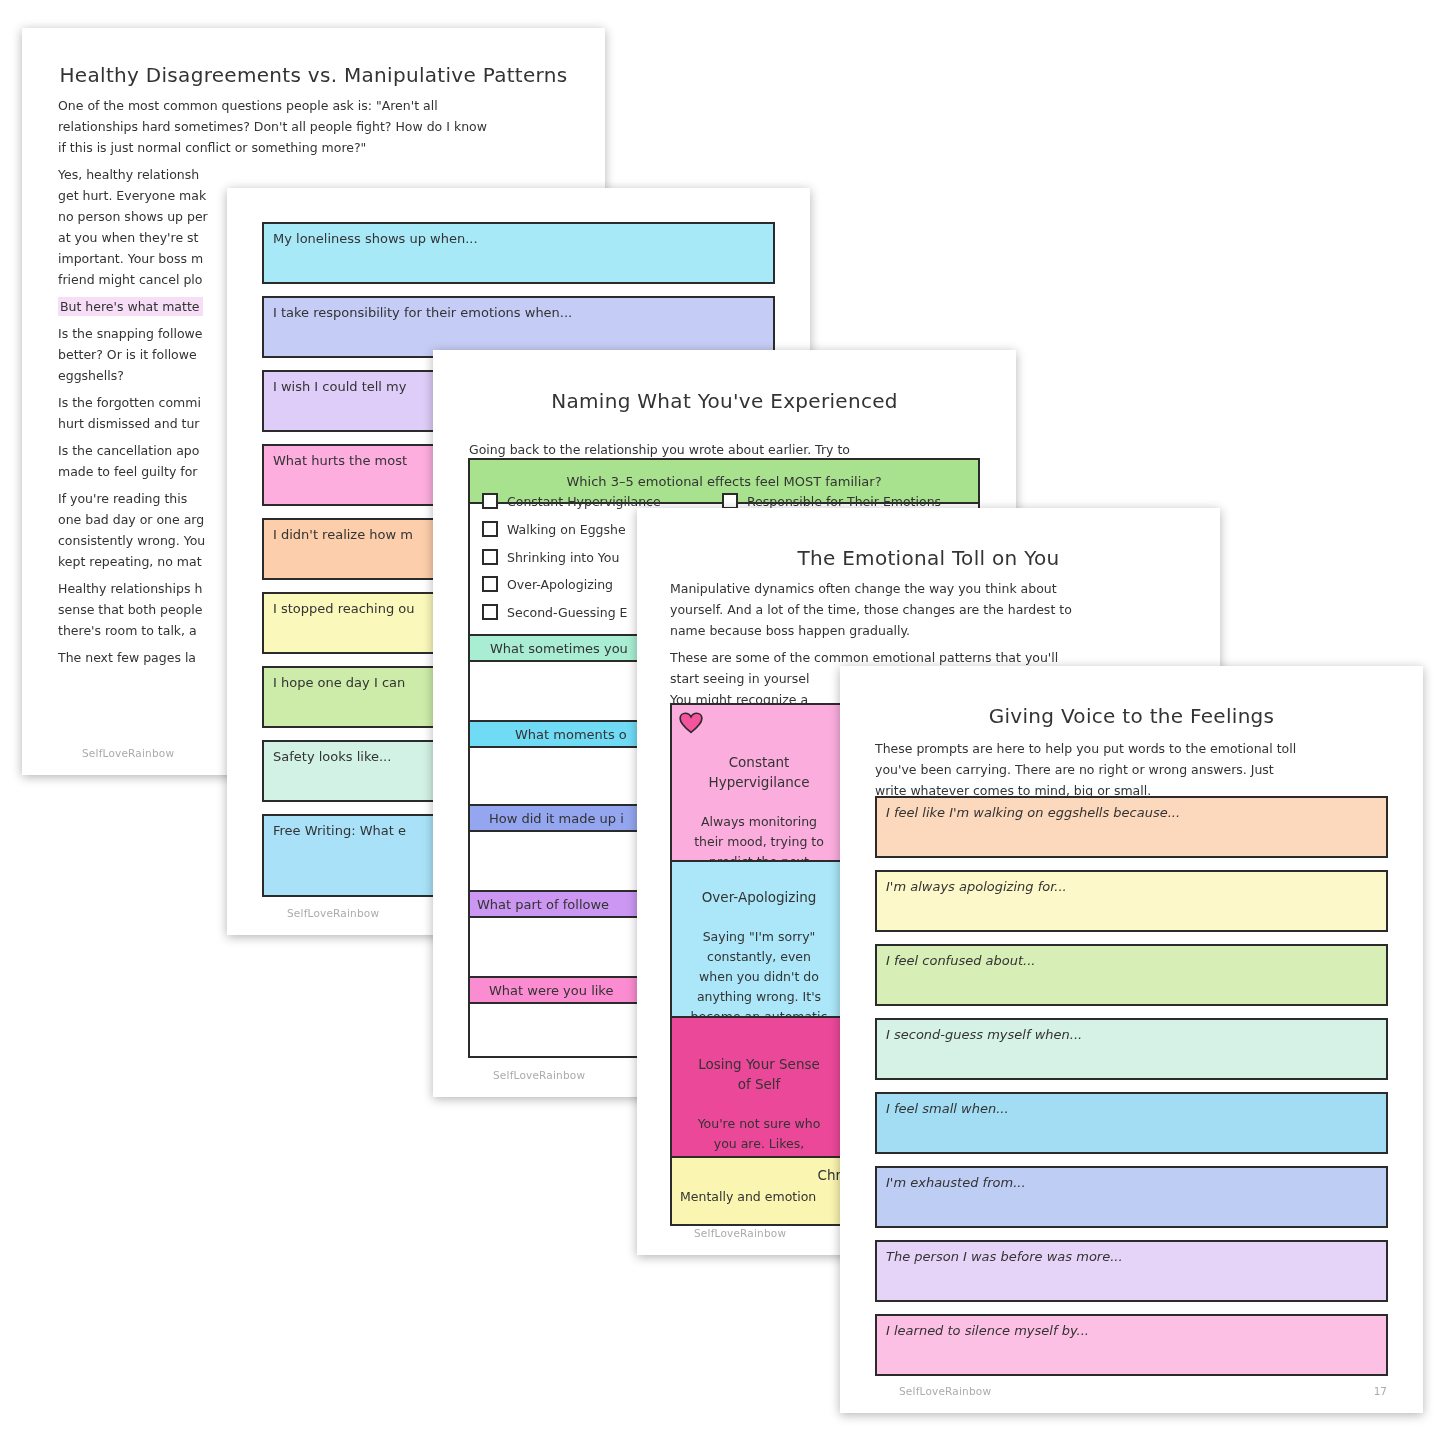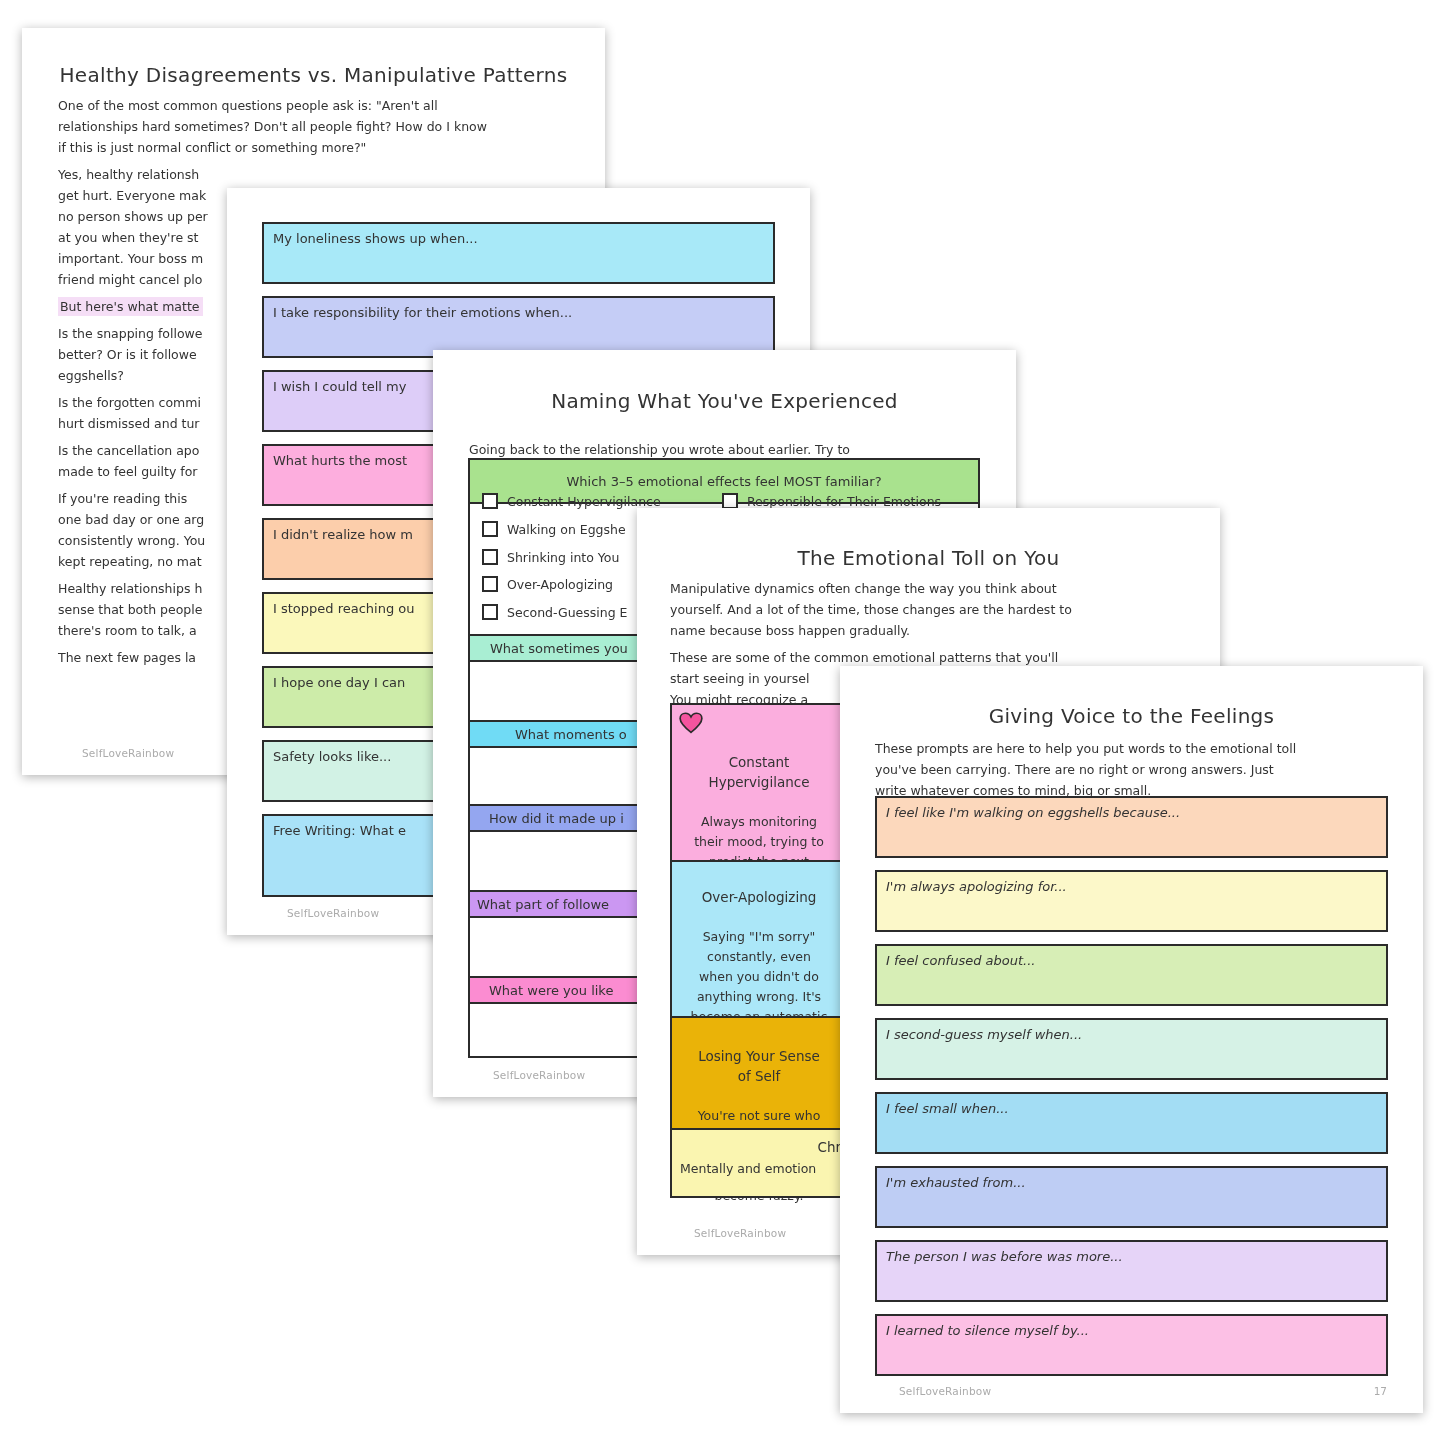--- a/index.html
+++ b/index.html
@@ -204,21 +204,21 @@
       </div>
       <div class="card" style="height: 158px; background-color: rgb(171, 231, 248);">
         <div class="ct">Over-Apologizing</div>
         <div>Saying "I'm sorry"
 constantly, even
 when you didn't do
 anything wrong. It's
 become an automatic
 defense.</div>
       </div>
-      <div class="card" style="height: 114px; padding-top: 8px; background-color: #eab308;">
+      <div class="card" style="height: 142px; padding-top: 16px; background-color: #ec4899;">
         <div class="ct">Losing Your Sense
 of Self</div>
         <div>You're not sure who
 you are. Likes,
 dislikes, opinions,
 and boundaries have
 become fuzzy.</div>
       </div>
       <div class="card partial" style="background-color: rgb(250, 245, 176);">
         <span class="frag1">Chr</span>

